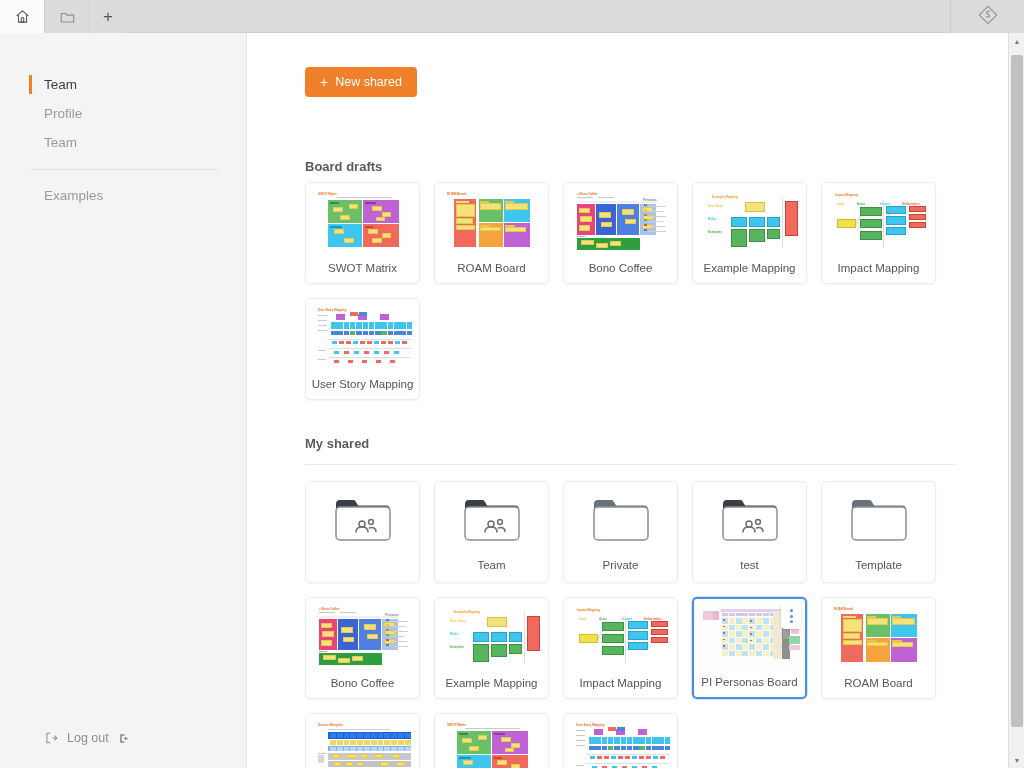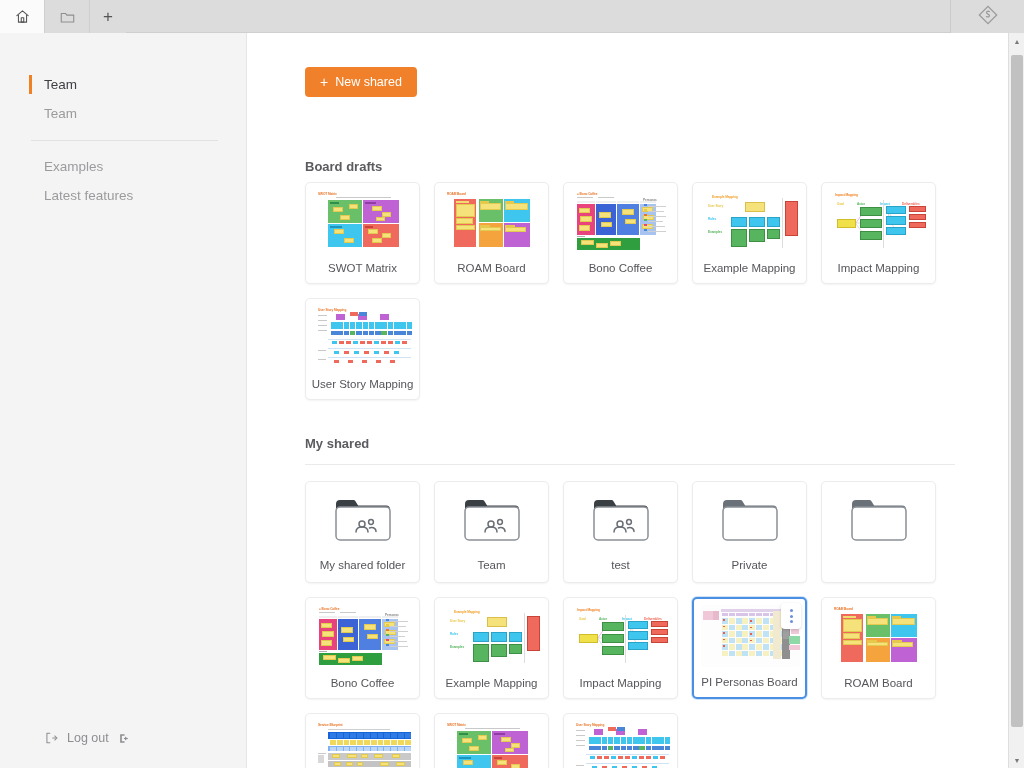--- a/index.html
+++ b/index.html
@@ -219,28 +219,28 @@
     </span>
   </div>
 </div>
 
 <div class="sidebar">
   <div class="nav">
     <div class="nav-item active">
       <span>Team</span>
     </div>
     <div class="nav-item">
+      <span>Profile</span>
+    </div>
+    <div class="nav-item">
       <span>Team</span>
     </div>
     <div class="nav-divider"></div>
     <div class="nav-item">
       <span>Examples</span>
-    </div>
-    <div class="nav-item">
-      <span>Latest features</span>
     </div>
   </div>
 
   <div class="logout">
     <span>
       <svg width="14" height="14" viewBox="0 0 24 24" fill="none" stroke="#8e8e92" stroke-width="1.8" stroke-linecap="round" stroke-linejoin="round">
         <path d="M10 4H5v16h5"></path>
           <path d="M15 12h7"></path>
           <path d="M18.5 8.5 22 12l-3.5 3.5"></path>
       </svg>
@@ -498,68 +498,68 @@
     <path d="M5 2h13.6a2 2 0 0 1 1.7 1l2.8 4.6H51a4 4 0 0 1 4 4V12H1V6a4 4 0 0 1 4-4z" fill="#3a3f44"></path>
     <rect x="1" y="9" width="54" height="33" rx="4" fill="#fff" stroke="#8b9097" stroke-width="1.5"></rect>
 
      <g fill="none" stroke="#6a6f75" stroke-width="1.5" stroke-linecap="round">
        <circle cx="27" cy="26" r="3"></circle>
        <path d="M21 34c0-3.3 2.7-5 6-5s6 1.7 6 5"></path>
        <circle cx="36" cy="24" r="2.4"></circle>
        <path d="M34.5 30c1.7-1 6.5-.7 6.5 3.6"></path>
      </g>
   </svg></div>
-        <div class="caption">My shared folder</div>
       </div>
       <div class="card folder">
         <div class="folder-ic"><svg width="56" height="44" viewBox="0 0 56 44">
     <path d="M4 3h14.5l3.2 5H52" fill="none" stroke="#3a3f44" stroke-width="0"></path>
     <path d="M5 2h13.6a2 2 0 0 1 1.7 1l2.8 4.6H51a4 4 0 0 1 4 4V12H1V6a4 4 0 0 1 4-4z" fill="#3a3f44"></path>
     <rect x="1" y="9" width="54" height="33" rx="4" fill="#fff" stroke="#8b9097" stroke-width="1.5"></rect>
 
      <g fill="none" stroke="#6a6f75" stroke-width="1.5" stroke-linecap="round">
        <circle cx="27" cy="26" r="3"></circle>
        <path d="M21 34c0-3.3 2.7-5 6-5s6 1.7 6 5"></path>
        <circle cx="36" cy="24" r="2.4"></circle>
        <path d="M34.5 30c1.7-1 6.5-.7 6.5 3.6"></path>
      </g>
   </svg></div>
         <div class="caption">Team</div>
       </div>
       <div class="card folder">
         <div class="folder-ic"><svg width="56" height="44" viewBox="0 0 56 44">
+    <path d="M4 3h14.5l3.2 5H52" fill="none" stroke="#6b7178" stroke-width="0"></path>
+    <path d="M5 2h13.6a2 2 0 0 1 1.7 1l2.8 4.6H51a4 4 0 0 1 4 4V12H1V6a4 4 0 0 1 4-4z" fill="#6b7178"></path>
+    <rect x="1" y="9" width="54" height="33" rx="4" fill="#fff" stroke="#8b9097" stroke-width="1.5"></rect>
+
+  </svg></div>
+        <div class="caption">Private</div>
+      </div>
+      <div class="card folder">
+        <div class="folder-ic"><svg width="56" height="44" viewBox="0 0 56 44">
     <path d="M4 3h14.5l3.2 5H52" fill="none" stroke="#3a3f44" stroke-width="0"></path>
     <path d="M5 2h13.6a2 2 0 0 1 1.7 1l2.8 4.6H51a4 4 0 0 1 4 4V12H1V6a4 4 0 0 1 4-4z" fill="#3a3f44"></path>
     <rect x="1" y="9" width="54" height="33" rx="4" fill="#fff" stroke="#8b9097" stroke-width="1.5"></rect>
 
      <g fill="none" stroke="#6a6f75" stroke-width="1.5" stroke-linecap="round">
        <circle cx="27" cy="26" r="3"></circle>
        <path d="M21 34c0-3.3 2.7-5 6-5s6 1.7 6 5"></path>
        <circle cx="36" cy="24" r="2.4"></circle>
        <path d="M34.5 30c1.7-1 6.5-.7 6.5 3.6"></path>
      </g>
   </svg></div>
         <div class="caption">test</div>
       </div>
       <div class="card folder">
         <div class="folder-ic"><svg width="56" height="44" viewBox="0 0 56 44">
     <path d="M4 3h14.5l3.2 5H52" fill="none" stroke="#6b7178" stroke-width="0"></path>
     <path d="M5 2h13.6a2 2 0 0 1 1.7 1l2.8 4.6H51a4 4 0 0 1 4 4V12H1V6a4 4 0 0 1 4-4z" fill="#6b7178"></path>
     <rect x="1" y="9" width="54" height="33" rx="4" fill="#fff" stroke="#8b9097" stroke-width="1.5"></rect>
 
   </svg></div>
-        <div class="caption">Private</div>
-      </div>
-      <div class="card folder">
-        <div class="folder-ic"><svg width="56" height="44" viewBox="0 0 56 44">
-    <path d="M4 3h14.5l3.2 5H52" fill="none" stroke="#6b7178" stroke-width="0"></path>
-    <path d="M5 2h13.6a2 2 0 0 1 1.7 1l2.8 4.6H51a4 4 0 0 1 4 4V12H1V6a4 4 0 0 1 4-4z" fill="#6b7178"></path>
-    <rect x="1" y="9" width="54" height="33" rx="4" fill="#fff" stroke="#8b9097" stroke-width="1.5"></rect>
-
-  </svg></div>
+        <div class="caption">Template</div>
       </div>
     </div>
   <div class="grid" id="drafts-grid">
       <div class="card">
         <div class="thumb">
           <div class="mini">
             <div class="t" style="left:5px;top:2px;color:#e8772a;">● Bono Coffee</div>
             <div class="b" style="left:5px;top:7px;width:16px;height:0.8px;background:#c9c9c9;"></div>
             <div class="b" style="left:26px;top:7px;width:16px;height:0.8px;background:#c9c9c9;"></div>
             <div class="b" style="left:5px;top:11px;width:18px;height:2px;background:#efefef;"></div>

